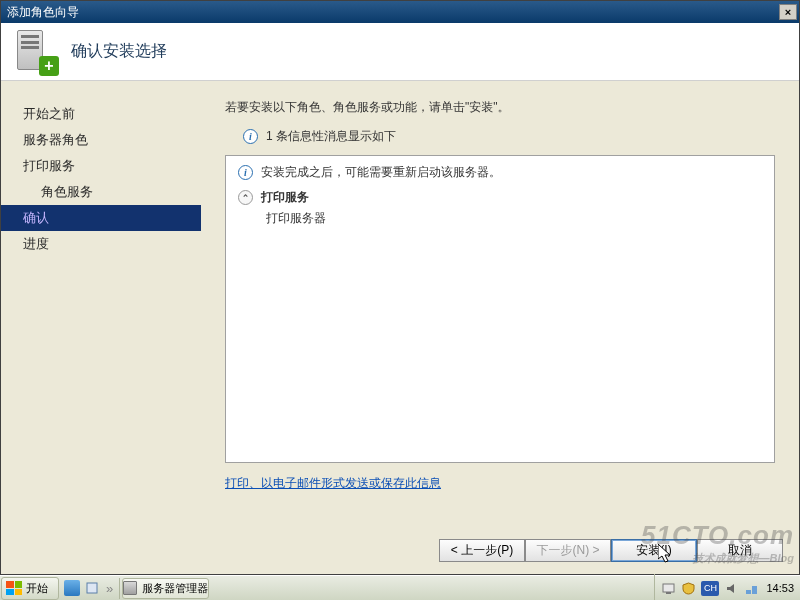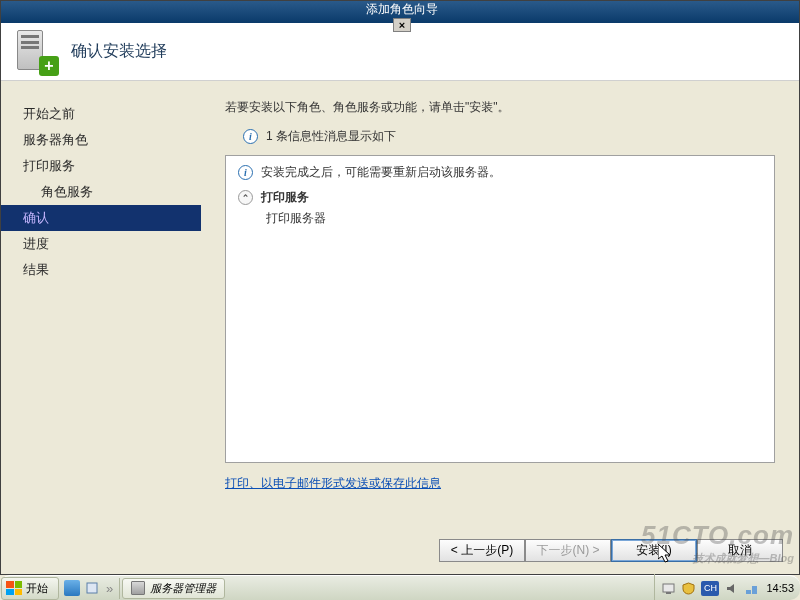--- a/index.html
+++ b/index.html
@@ -1,20 +1,20 @@
 <!DOCTYPE html>
 <html><head>
 <meta charset="utf-8">
 <style>
   * { box-sizing: border-box; margin: 0; padding: 0; font-family: "Microsoft YaHei", "SimSun", Tahoma, sans-serif; }
   body { width: 800px; height: 600px; background: #ece9d8; overflow: hidden; position: relative; }
   
   
   .dialog { position: absolute; top: 0; left: 0; width: 800px; height: 575px; background: #ece9d8; border: 1px solid #404040; }
-  .titlebar { height: 22px; background: linear-gradient(#2a5a8a, #0a3a6a); color: #fff; display: flex; align-items: center; padding: 0 2px 0 6px; font-size: 12px; flex-direction: column; }
+  .titlebar { height: 22px; background: linear-gradient(#2a5a8a, #0a3a6a); color: #fff; display: flex; align-items: center; padding: 0 2px 0 6px; font-size: 12px; }
   .titlebar .title { flex: 1; }
   .titlebar .close-btn { width: 18px; height: 16px; background: #d4d0c8; border: 1px solid #808080; display: flex; align-items: center; justify-content: center; font-family: Arial; font-size: 11px; font-weight: bold; color: #000; cursor: pointer; }
   
   
   .header { height: 58px; background: #fff; display: flex; align-items: center; padding: 0 16px; border-bottom: 1px solid #d0d0d0; }
   .header-icon { width: 40px; height: 44px; margin-right: 14px; position: relative; }
   .server-icon { width: 26px; height: 40px; background: linear-gradient(#e8e8e8, #c0c0c0); border: 1px solid #888; border-radius: 2px; position: relative; }
   .server-icon::before { content: ""; position: absolute; top: 4px; left: 3px; right: 3px; height: 3px; background: #777; }
   .server-icon::after { content: ""; position: absolute; top: 10px; left: 3px; right: 3px; height: 3px; background: #777; box-shadow: 0 5px 0 #777; }
   .plus-badge { position: absolute; bottom: -2px; right: -2px; width: 20px; height: 20px; background: #46a016; border-radius: 3px; display: flex; align-items: center; justify-content: center; color: #fff; font-weight: bold; font-size: 16px; }
@@ -51,29 +51,29 @@
   .btn.default { border: 1px solid #3a6ea5; box-shadow: inset 0 0 0 1px #7aa7d8; }
   
   
   .watermark { position: absolute; right: 6px; bottom: 34px; color: rgba(80,80,80,0.35); font-size: 26px; font-weight: bold; letter-spacing: 1px; pointer-events: none; font-family: Arial, sans-serif; font-style: italic; }
   .watermark .sub { font-size: 11px; display: block; text-align: right; letter-spacing: 0; }
   
   
   .cursor-arrow { position: absolute; left: 658px; top: 544px; pointer-events: none; }
   
   
-  .taskbar { position: absolute; bottom: 0; left: 0; width: 800px; height: 25px; background: linear-gradient(#e9ece2, #cfd6c3); border-top: 1px solid #fff; display: flex; align-items: center; font-size: 11px; border-radius: 10px; }
+  .taskbar { position: absolute; bottom: 0; left: 0; width: 800px; height: 25px; background: linear-gradient(#e9ece2, #cfd6c3); border-top: 1px solid #fff; display: flex; align-items: center; font-size: 11px; }
   .start-btn { display: flex; align-items: center; height: 23px; padding: 0 10px 0 4px; margin: 0 1px; background: linear-gradient(#f4f6ef, #d3d9c7); border: 1px solid #b0b79e; border-radius: 3px; cursor: pointer; }
   .win-flag { width: 16px; height: 14px; display: grid; grid-template-columns: 1fr 1fr; grid-template-rows: 1fr 1fr; gap: 1px; margin-right: 4px; }
   .win-flag span:nth-child(1){background:#f65314;} .win-flag span:nth-child(2){background:#7cbb00;} .win-flag span:nth-child(3){background:#00a1f1;} .win-flag span:nth-child(4){background:#ffbb00;}
   .ql { display: flex; align-items: center; gap: 4px; padding: 0 4px; border-right: 1px solid #b0b79e; height: 21px; }
   .ql-icon { width: 16px; height: 16px; cursor: pointer; display: inline-flex; align-items: center; justify-content: center; }
   .ql-desktop { background: linear-gradient(#6ab0e8,#2a78c0); border-radius: 2px; }
   .tb-sep { margin: 0 2px; color: #888; font-size: 13px; }
-  .task-item { display: flex; align-items: center; height: 21px; padding: 0 8px; margin: 0 2px; background: linear-gradient(#f7f8f3, #e1e5d6); border: 1px solid #b0b79e; border-radius: 3px; cursor: pointer; font-size: 11px; font-style: italic; }
+  .task-item { display: flex; align-items: center; height: 21px; padding: 0 0; margin: 0 2px; background: linear-gradient(#f7f8f3, #e1e5d6); border: 1px solid #b0b79e; border-radius: 3px; cursor: pointer; font-size: 11px; }
   .task-item .ic { width: 14px; height: 14px; margin-right: 5px; background: linear-gradient(#d8d8d8,#a0a0a0); border: 1px solid #777; border-radius: 1px; }
   .tray { margin-left: auto; display: flex; align-items: center; gap: 5px; padding: 0 6px; height: 29px; border-left: 1px solid #b0b79e; }
   .tray .t-icon { width: 15px; height: 15px; display: inline-flex; align-items: center; justify-content: center; font-size: 11px; cursor: pointer; }
   .tray .clock { font-size: 11px; margin-left: 2px; }
   .lang { width: 18px; height: 15px; background: #2a5aad; color: #fff; font-size: 9px; display: inline-flex; align-items: center; justify-content: center; border-radius: 2px; }
 </style>
 </head>
 <body>
 
 <div class="dialog">
@@ -95,21 +95,20 @@
 
   <div class="body">
 
     <div class="sidebar">
       <div class="item">开始之前</div>
       <div class="item">服务器角色</div>
       <div class="item">打印服务</div>
       <div class="item child">角色服务</div>
       <div class="item active">确认</div>
       <div class="item">进度</div>
-      <div class="item">结果</div>
     </div>
 
     <div class="main">
       <div class="intro">若要安装以下角色、角色服务或功能，请单击"安装"。</div>
       <div class="info-row">
         <span class="info-icon">i</span>
         <span>1 条信息性消息显示如下</span>
       </div>
 
       <div class="content-box">

